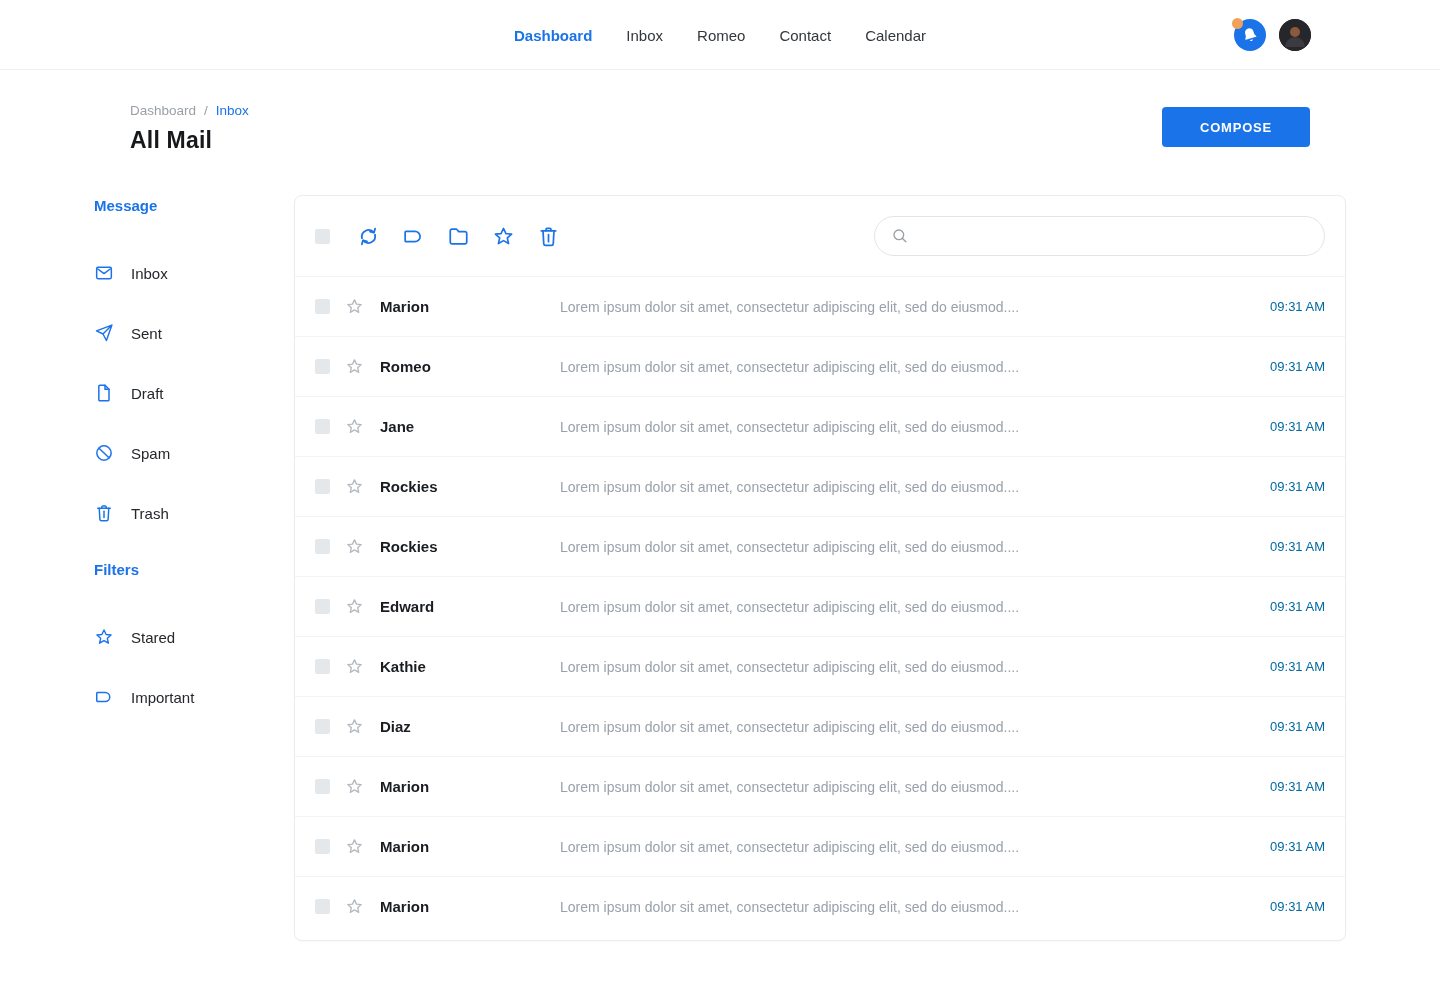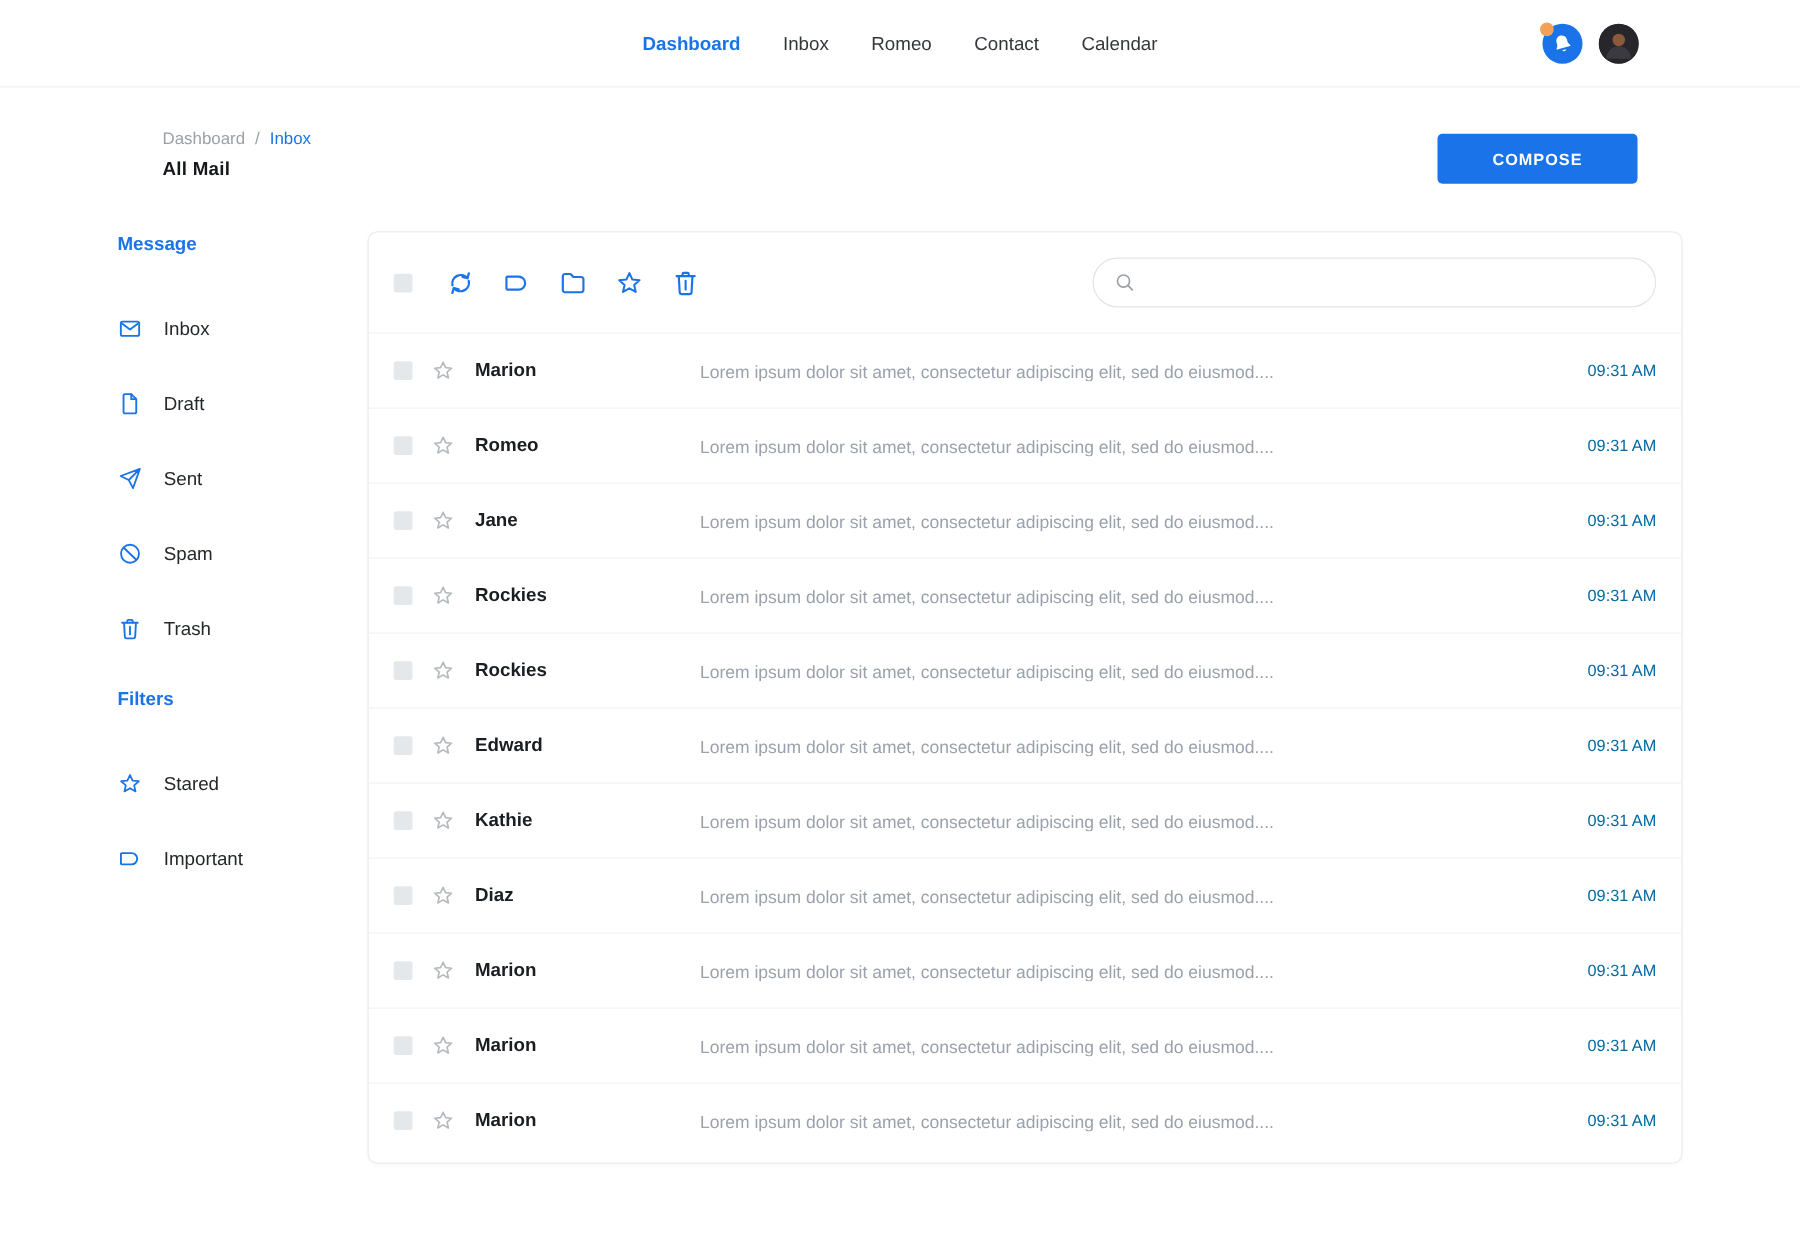--- a/index.html
+++ b/index.html
@@ -17,22 +17,22 @@
   .bell-circle { width:32px; height:32px; border-radius:50%; background:#1a73e8;
     display:flex; align-items:center; justify-content:center; }
   .bell-dot { position:absolute; left:-2px; top:-1px; width:11px; height:11px; border-radius:50%; background:#F2A159; }
   .avatar { width:32px; height:32px; border-radius:50%; background:#26262b; overflow:hidden; cursor:pointer; }
 
   
   .page-head { position:relative; padding:33px 130px 0; }
   .breadcrumb { font-size:13.5px; color:#9aa0a6; display:flex; gap:8px; align-items:center; }
   .crumb-parent { cursor:pointer; }
   .crumb-current { color:#1a73e8; font-weight:500; cursor:pointer; }
-  .page-title { margin-top:9px; font-size:15px; font-weight:700; color:#16181b; letter-spacing:.2px; }
-  .compose-btn { position:absolute; right:130px; top:37px; width:160px; height:40px;
+  .page-title { margin-top:9px; font-size:23px; font-weight:700; color:#16181b; letter-spacing:.2px; }
+  .compose-btn { position:absolute; right:130px; top:37px; width:148px; height:40px;
     background:#1a73e8; color:#fff; border:none; border-radius:4px; font-family:inherit;
     font-size:13px; font-weight:700; letter-spacing:.8px; cursor:pointer; }
 
   
   .content { display:flex; padding:0 94px; margin-top:41px; align-items:flex-start; padding-bottom:60px; }
 
   
   .sidebar { width:200px; flex:0 0 200px; padding-top:2px; }
   .side-heading { font-size:15px; font-weight:700; color:#1a73e8; }
   .side-list { list-style:none; margin-top:29px; }
@@ -161,29 +161,29 @@
     <div class="side-heading">Message</div>
     <ul class="side-list">
       <li class="side-item">
         <svg class="ic" viewBox="0 0 24 24">
             <use href="#i-envelope"></use>
           </svg>
         <span class="lbl">Inbox</span>
       </li>
       <li class="side-item">
         <svg class="ic" viewBox="0 0 24 24">
+            <use href="#i-send"></use>
+          </svg>
+        <span class="lbl">Sent</span>
+      </li>
+      <li class="side-item">
+        <svg class="ic" viewBox="0 0 24 24">
             <use href="#i-file"></use>
           </svg>
         <span class="lbl">Draft</span>
-      </li>
-      <li class="side-item">
-        <svg class="ic" viewBox="0 0 24 24">
-            <use href="#i-send"></use>
-          </svg>
-        <span class="lbl">Sent</span>
       </li>
       <li class="side-item">
         <svg class="ic" viewBox="0 0 24 24">
             <use href="#i-block"></use>
           </svg>
         <span class="lbl">Spam</span>
       </li>
       <li class="side-item">
         <svg class="ic" viewBox="0 0 24 24">
             <use href="#i-trash"></use>

